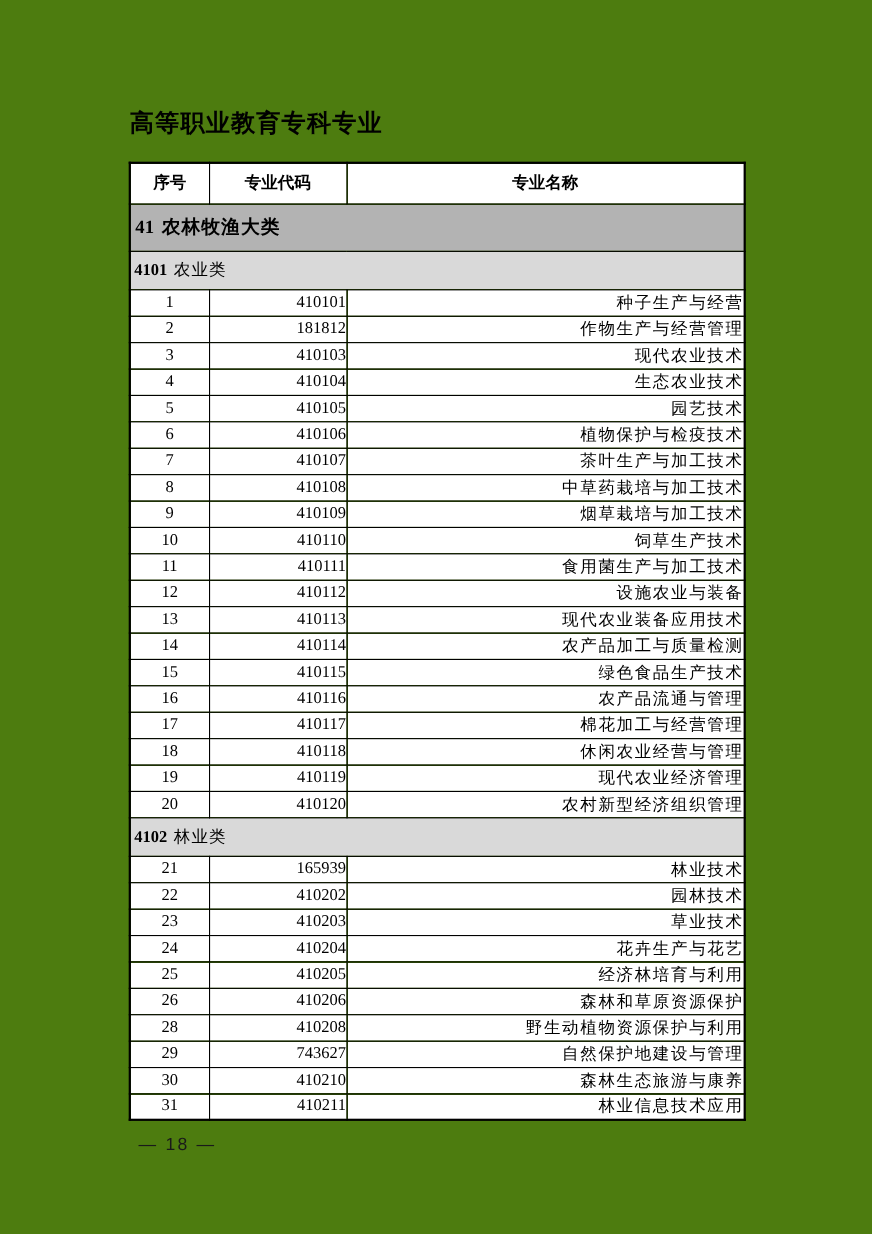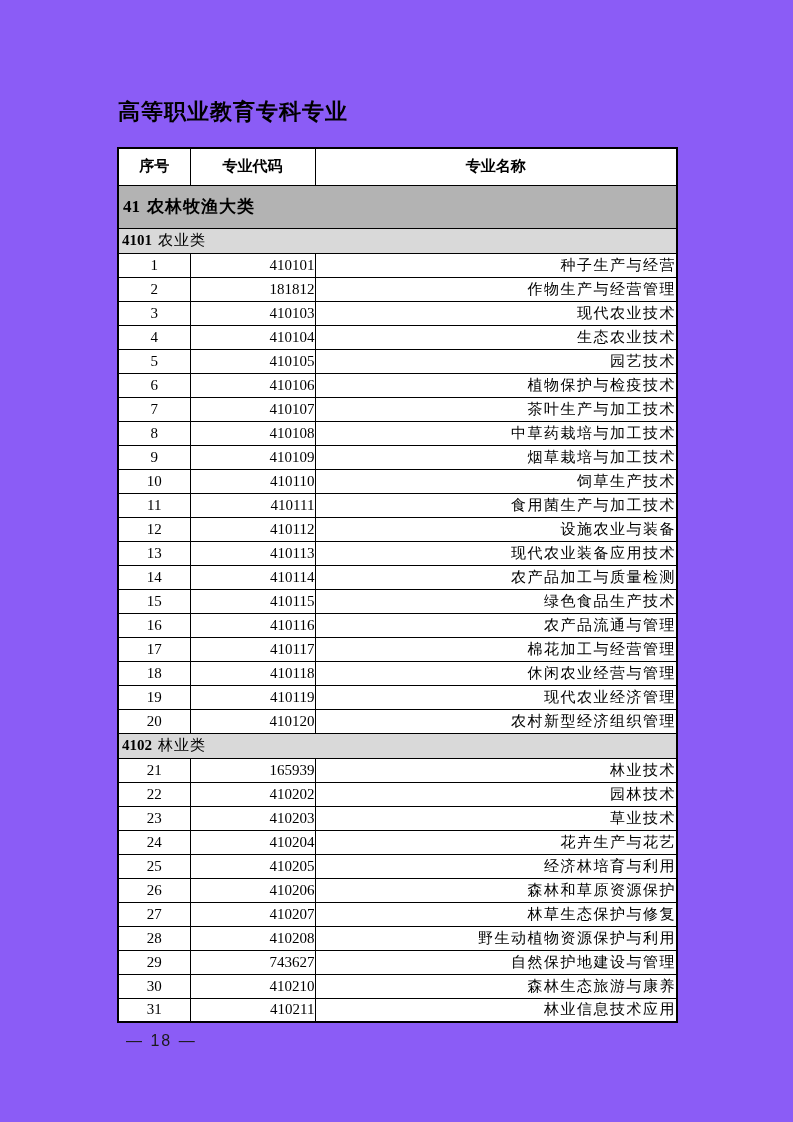--- a/index.html
+++ b/index.html
@@ -1,21 +1,21 @@
 <!DOCTYPE html>
 <html style="--section-bg: #b3b3b3; --group-bg: #d9d9d9;"><head>
 <meta charset="utf-8">
 <style>
   * { margin: 0; padding: 0; box-sizing: border-box; }
   html, body { background: #e8e8e8; }
   .page {
     position: relative;
     width: 793px;
     height: 1122px;
-    background: #8b5cf6;
+    background: #4d7c0f;
     font-family: "Liberation Serif", "DejaVu Serif", serif;
     color: #000000;
     overflow: hidden;
     margin: 0 auto;
   }
   .doc-title {
     position: absolute;
     left: 118px;
     top: 97px;
     font-family: "Liberation Sans", "DejaVu Sans", sans-serif;
@@ -58,21 +58,21 @@
     font-weight: 700;
   }
   tr.section-row .sec-code {
     font-family: "Liberation Serif", "DejaVu Serif", serif;
     margin-right: 7px;
   }
   tr.section-row .sec-name {
     font-family: "Liberation Sans", "DejaVu Sans", sans-serif;
     letter-spacing: 1px;
   }
-  tr.group-row { height: 25px; }
+  tr.group-row { height: 35px; }
   tr.group-row td {
     background: var(--group-bg, #d9d9d9);
     padding-left: 3px;
     font-size: 15px;
   }
   tr.group-row .grp-code {
     font-weight: 700;
     margin-right: 6px;
   }
   tr.group-row .grp-name {
@@ -283,25 +283,20 @@
     <td class="c-code">410205</td>
     <td class="c-name">经济林培育与利用</td>
   </tr>
 
   <tr class="data-row">
     <td class="c-no">26</td>
     <td class="c-code">410206</td>
     <td class="c-name">森林和草原资源保护</td>
   </tr>
 
-  <tr class="data-row">
-    <td class="c-no">27</td>
-    <td class="c-code">410207</td>
-    <td class="c-name">林草生态保护与修复</td>
-  </tr>
 
   <tr class="data-row">
     <td class="c-no">28</td>
     <td class="c-code">410208</td>
     <td class="c-name">野生动植物资源保护与利用</td>
   </tr>
 
   <tr class="data-row">
     <td class="c-no">29</td>
     <td class="c-code">743627</td>

